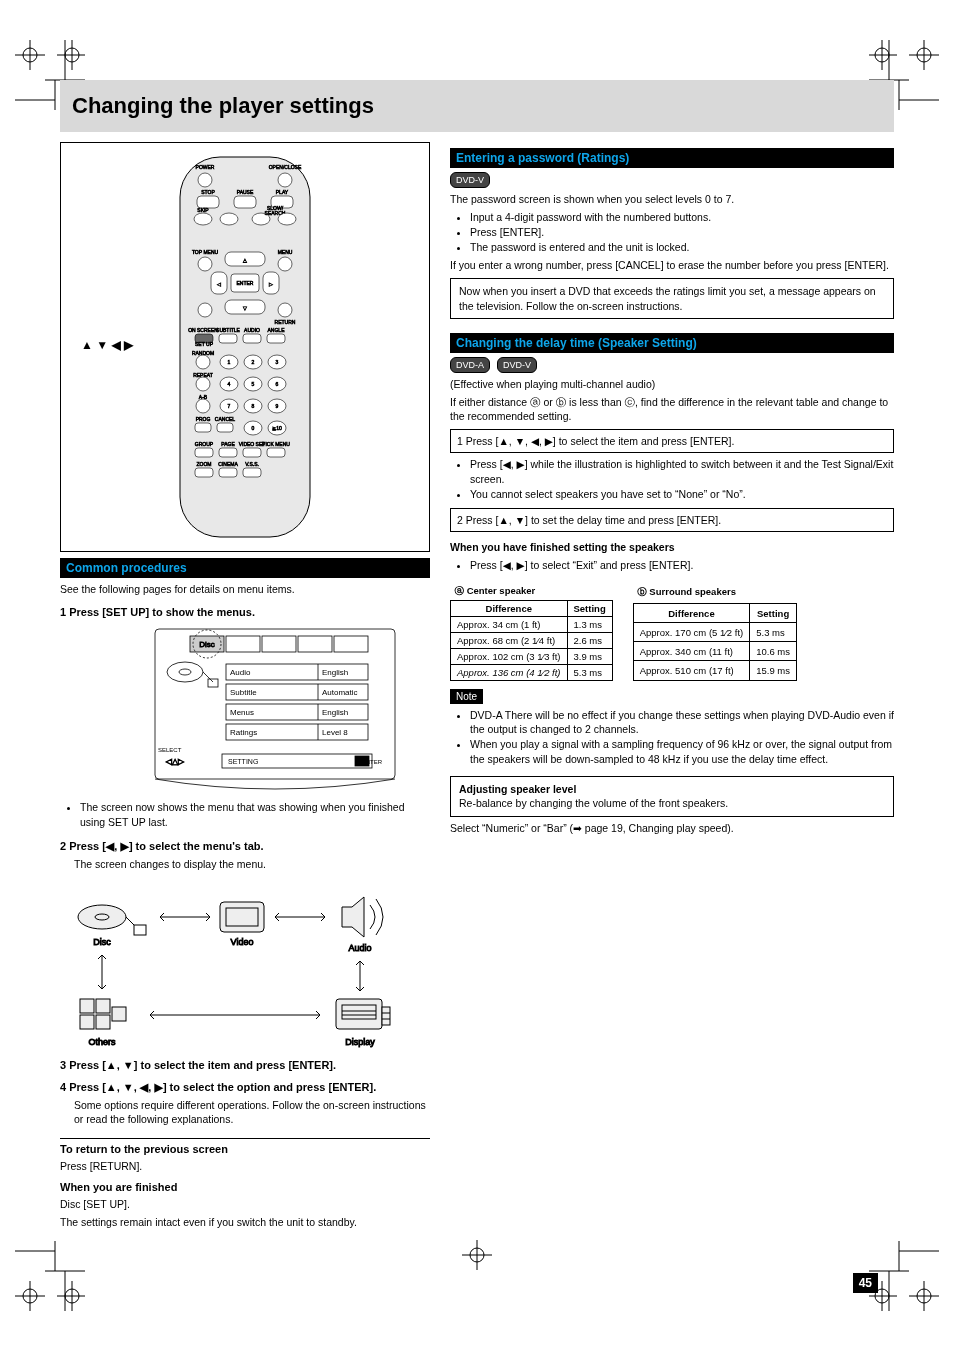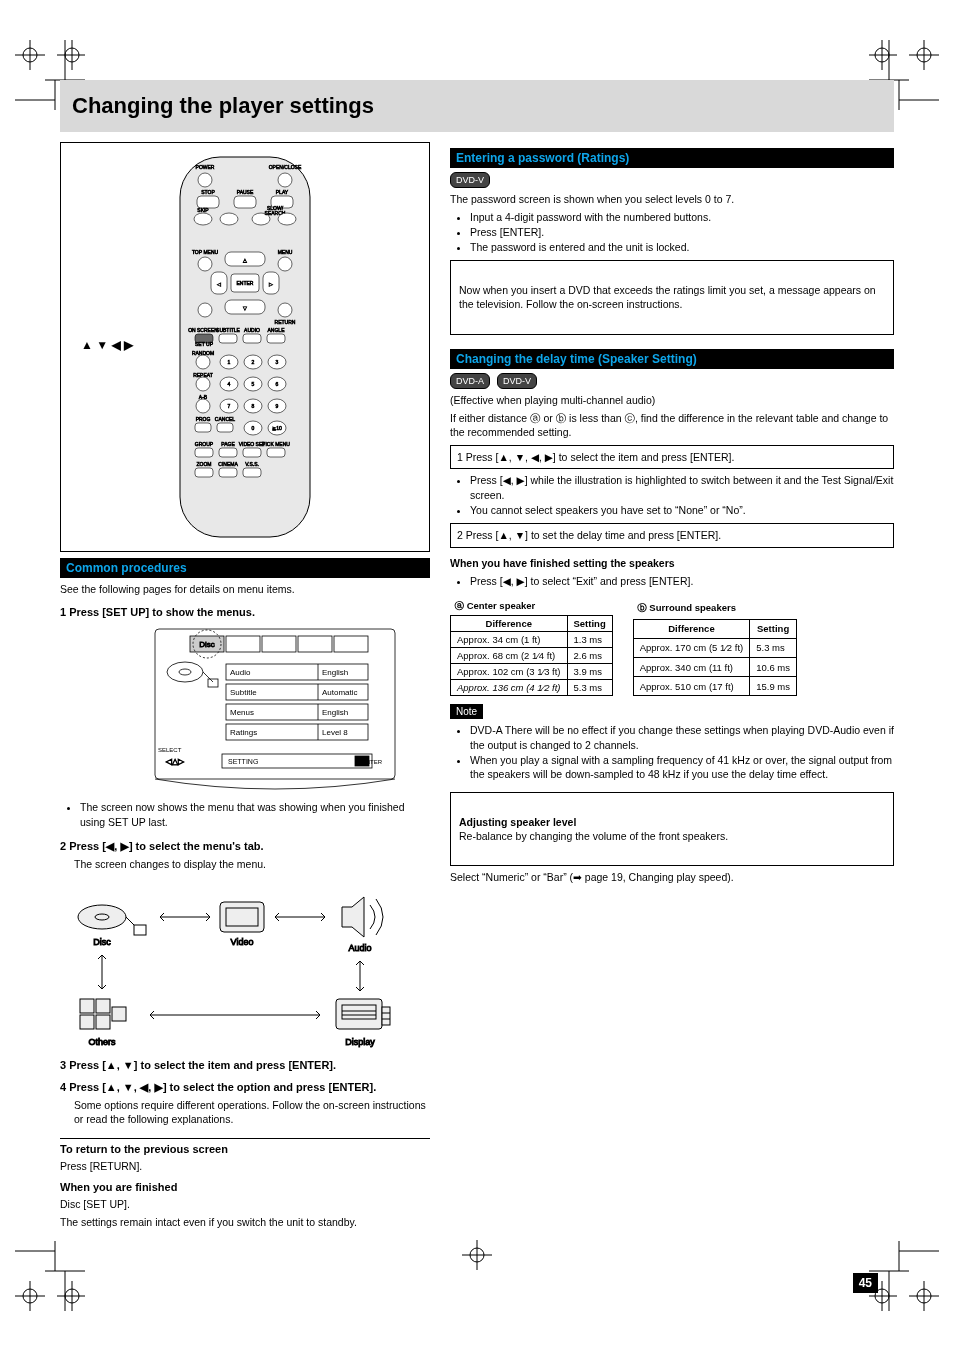--- a/index.html
+++ b/index.html
@@ -87,21 +87,21 @@
     padding:2px 6px;
     margin-top:8px;
   }
 
   p { margin-top: 4px; line-height: 1.35; font-size: 10.5px;}
   ul { margin-left: 20px; margin-top: 4px; }
   li { line-height: 1.4; font-size: 10.5px;}
 
   .callout {
     border: 1px solid #000;
-    padding: 22px 8px;
+    padding: 5px 8px;
     margin-top: 6px;
     font-size: 10.5px;
     line-height: 1.35;
   }
 
   .step-h { font-weight: bold; font-size: 11px; margin-top: 10px; }
 
   
   .setup-illust {
     margin-top: 6px;
@@ -454,20 +454,21 @@
 
     <div class="col-right">
       <div class="black-bar">Entering a password (Ratings)</div>
       <span class="tag">DVD-V</span>
       <p>The password screen is shown when you select levels 0 to 7.</p>
       <ul>
         <li>Input a 4-digit password with the numbered buttons.</li>
         <li>Press [ENTER].</li>
         <li>The password is entered and the unit is locked.</li>
       </ul>
+      <p>If you enter a wrong number, press [CANCEL] to erase the number before you press [ENTER].</p>
       <div class="callout">Now when you insert a DVD that exceeds the ratings limit you set, a message appears on the television. Follow the on-screen instructions.</div>
 
       <div class="black-bar" style="margin-top:14px">Changing the delay time (Speaker Setting)</div>
       <span class="tag">DVD-A</span>
       <span class="tag">DVD-V</span>
       <p>(Effective when playing multi-channel audio)</p>
       <p>If either distance ⓐ or ⓑ is less than ⓒ, find the difference in the relevant table and change to the recommended setting.</p>
 
       <div class="callout" style="padding:4px 6px">1 Press [▲, ▼, ◀, ▶] to select the item and press [ENTER].</div>
       <ul>
@@ -535,21 +536,21 @@
                 <td style="border: 1px solid rgb(0, 0, 0); padding: 2px 6px;">Approx. 510 cm (17 ft)</td>
                 <td style="border: 1px solid rgb(0, 0, 0); padding: 2px 6px;">15.9 ms</td>
               </tr>
             </tbody>
         </table>
       </div>
 
       <span class="tag-note">Note</span>
       <ul>
         <li>DVD‑A  There will be no effect if you change these settings when playing DVD‑Audio even if the output is changed to 2 channels.</li>
-        <li>When you play a signal with a sampling frequency of 41 kHz or over, the signal output from the speakers will be down‑sampled to 48 kHz if you use the delay time effect.</li>
+        <li>When you play a signal with a sampling frequency of 96 kHz or over, the signal output from the speakers will be down‑sampled to 48 kHz if you use the delay time effect.</li>
       </ul>
 
       <div class="callout" style="margin-top:10px">
         <b>Adjusting speaker level</b><br>
         <span>Re‑balance by changing the volume of the front speakers.</span>
       </div>
 
       <p>Select “Numeric” or “Bar” (➡ page 19, Changing play speed).</p>
     </div>
   </div>

